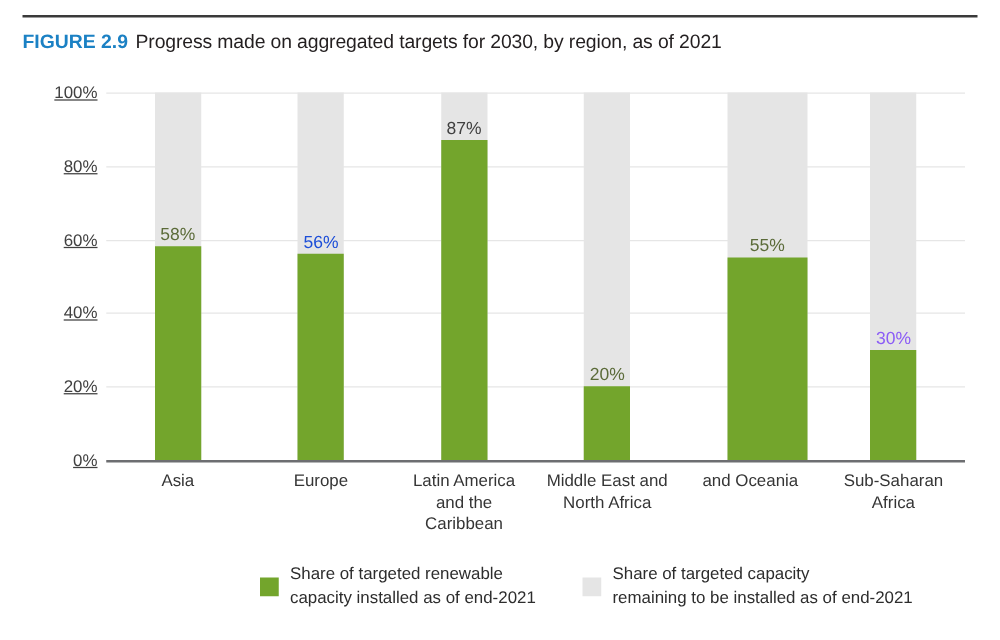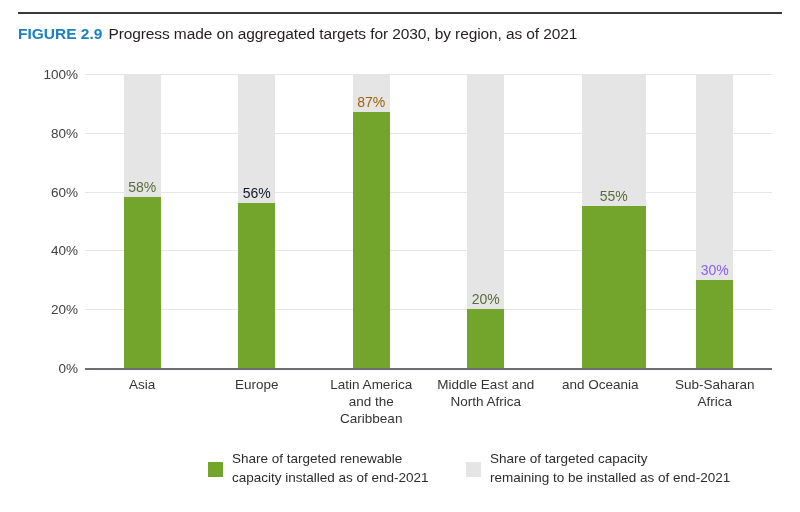--- a/index.html
+++ b/index.html
@@ -79,20 +79,21 @@
 
   
   .ytick {
     position: absolute;
     right: 0;
     width: 68px;
     text-align: right;
     font-size: 13.5px;
     color: #404040;
     transform: translateY(-50%);
+    text-decoration: underline;
   }
   #y-axis {
     position: absolute;
     left: 0px;
     top: 0px;
     width: 78px;
     height: 512px;
   }
 
   
@@ -190,26 +191,26 @@
       <div class="gridline" style="top: 176.4px;"></div>
       <div class="gridline" style="top: 235.2px;"></div>
       <div class="bar-group" style="left: 38.75px; width: 37px;">
         <div class="bar-remaining" style="background: rgb(229, 229, 229);"></div>
         <div class="bar-installed" style="height: 170.52px; background: rgb(115, 165, 44);"></div>
         <div class="bar-value" style="bottom: 172.52px; color: rgb(91, 107, 57);">58%</div>
       </div>
       <div class="bar-group" style="left: 153.25px; width: 37px;">
         <div class="bar-remaining" style="background: rgb(229, 229, 229);"></div>
         <div class="bar-installed" style="height: 164.64px; background: rgb(115, 165, 44);"></div>
-        <div class="bar-value" style="bottom: 166.64px; color: #0f172a;">56%</div>
+        <div class="bar-value" style="bottom: 166.64px; color: #1d4ed8;">56%</div>
       </div>
       <div class="bar-group" style="left: 267.75px; width: 37px;">
         <div class="bar-remaining" style="background: rgb(229, 229, 229);"></div>
         <div class="bar-installed" style="height: 255.78px; background: rgb(115, 165, 44);"></div>
-        <div class="bar-value" style="bottom: 257.78px; color: #a16207;">87%</div>
+        <div class="bar-value" style="bottom: 257.78px; color: #404040;">87%</div>
       </div>
       <div class="bar-group" style="left: 382.25px; width: 37px;">
         <div class="bar-remaining" style="background: rgb(229, 229, 229);"></div>
         <div class="bar-installed" style="height: 58.8px; background: rgb(115, 165, 44);"></div>
         <div class="bar-value" style="bottom: 60.8px; color: rgb(91, 107, 57);">20%</div>
       </div>
       <div class="bar-group" style="left: 496.75px; width: 37px; padding-left: 27px;">
         <div class="bar-remaining" style="background: rgb(229, 229, 229);"></div>
         <div class="bar-installed" style="height: 161.7px; background: rgb(115, 165, 44);"></div>
         <div class="bar-value" style="bottom: 163.7px; color: rgb(91, 107, 57);">55%</div>

